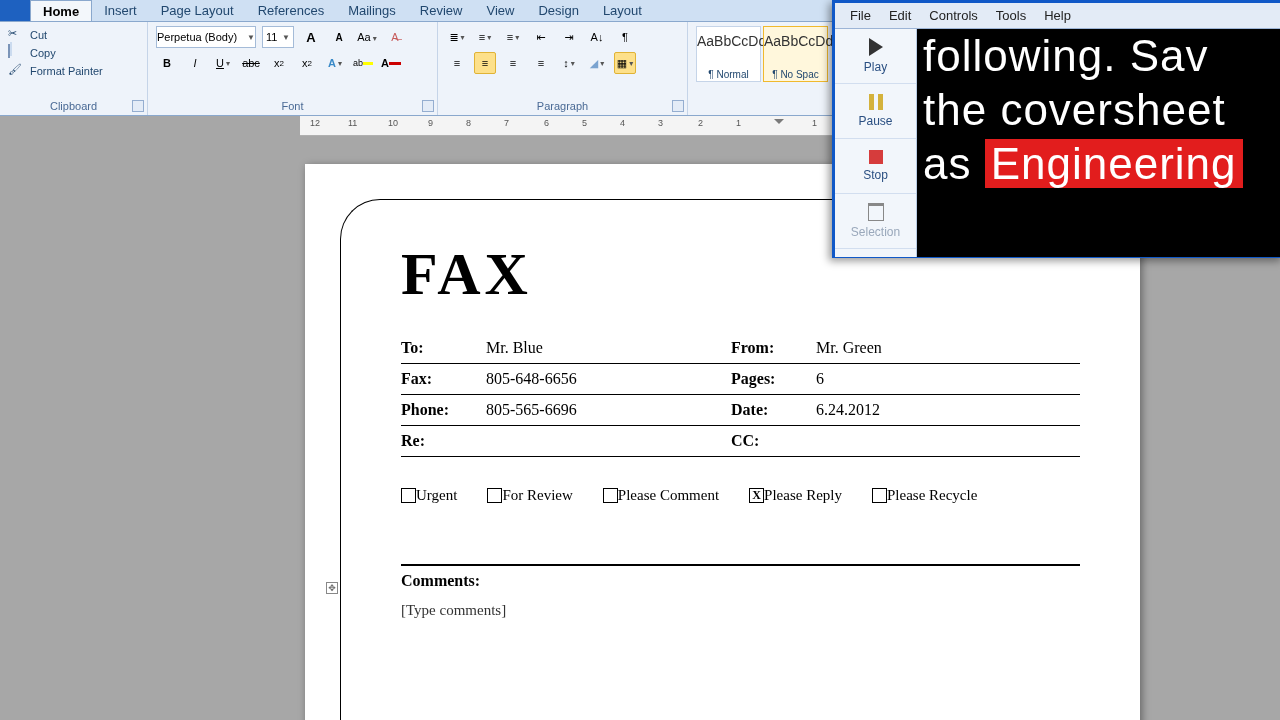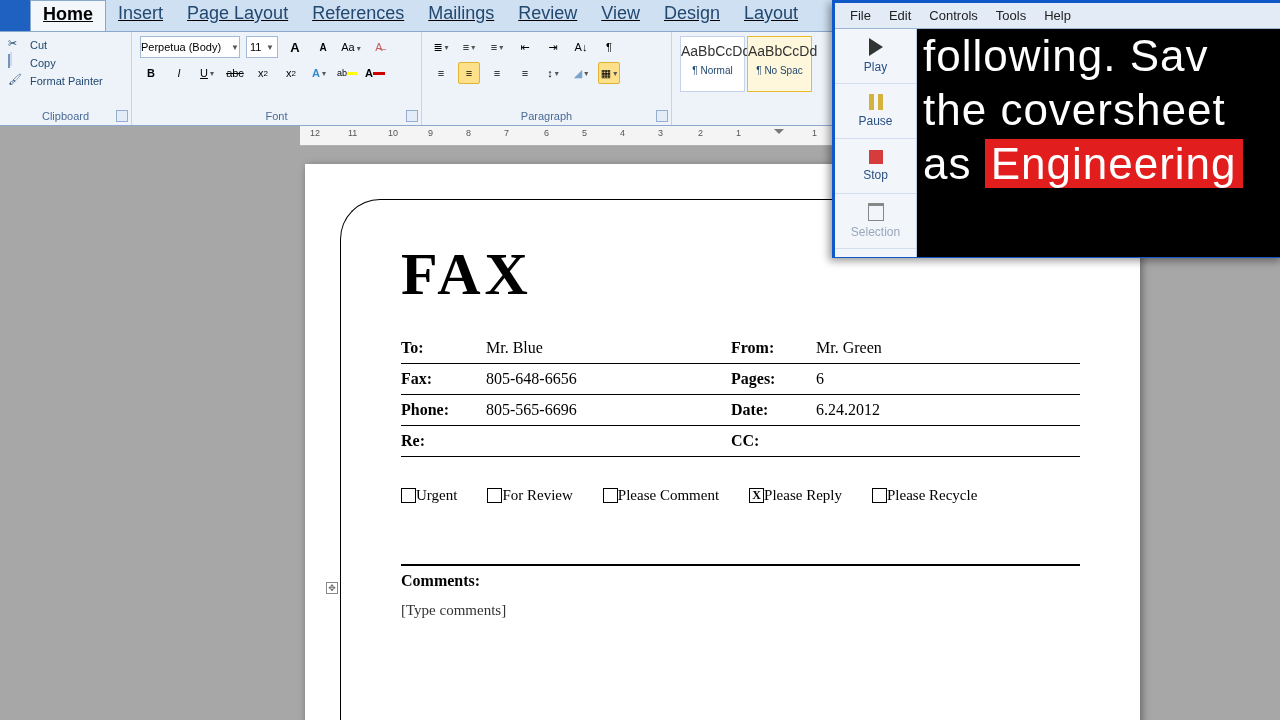--- a/index.html
+++ b/index.html
@@ -7,24 +7,23 @@
   width: 1280px; height: 720px;
   background: #a7a7a7;
   font-family: "Segoe UI", Tahoma, sans-serif;
   overflow: hidden;
   position: relative;
 }
 
 .tabs {
   display: flex;
   background: #cfe0f3;
-  height: 32px;
-  font-size: 18px;
+  height: 22px;
+  font-size: 13px;
   border-bottom: 1px solid #8aa8cd;
-  text-decoration: underline;
 }
 .file-tab {
   background: #1e61c0;
   color: #fff;
   width: 30px;
   display: flex; align-items: center; justify-content: center;
   font-weight: bold;
 }
 .tab {
   padding: 3px 12px;
@@ -77,21 +76,21 @@
 .brush::before{content:"\1F58C";}
 
 .font-name{width:100px;height:22px;border:1px solid #a4bbd8;background:#fff;font-size:11px;padding:0 0;display:flex;align-items:center;justify-content:space-between;}
 .font-size{width:32px;height:22px;border:1px solid #a4bbd8;background:#fff;font-size:11px;padding:0 3px;display:flex;align-items:center;justify-content:space-between;}
 .colbar{height:3px;}
 
 .style-box{width:65px;height:56px;border:1px solid #c5d4e8;background:#fff;margin-right:2px;text-align:center;font-size:10px;padding-top:6px;color:#333;}
 .style-box .samp{font-size:14px;}
 .style-box.sel{border:1px solid #f0b92d;background:#fff7dc;}
 .style-row{display:flex;}
-.style-name{font-size:10px;margin-top:6px;color:#22486f;}
+.style-name{font-size:10px;margin-top:20px;color:#22486f;}
 
 .ruler{background:#f4f4f4;height:20px;border-bottom:1px solid #b0b0b0;margin-left:300px;display:flex;align-items:center;font-size:9px;color:#555;position:relative;}
 .ruler .num{position:absolute;top:2px;}
 .ruler .indent{position:absolute;left:474px;top:3px;width:10px;height:10px;}
 .ruler .indent::before{content:"";position:absolute;border:5px solid transparent;border-top-color:#7a7a7a;}
 
 .canvas{position:absolute;left:0;top:136px;right:0;bottom:0;overflow:hidden;}
 .page{position:absolute;left:305px;top:28px;width:835px;height:900px;background:#fff;box-shadow:2px 2px 8px rgba(0,0,0,.4);}
 .fax-box{position:absolute;left:35px;top:35px;right:0;border:1.5px solid #000;border-right:none;border-top-left-radius:40px;border-bottom-left-radius:0;height:870px;padding:40px 60px;}
 .fax-title{font-family:Perpetua,Georgia,serif;font-weight:bold;font-size:60px;letter-spacing:4px;margin-bottom:24px;}
@@ -135,21 +134,21 @@
   <div class="tab">References</div>
   <div class="tab">Mailings</div>
   <div class="tab">Review</div>
   <div class="tab">View</div>
   <div class="tab">Design</div>
   <div class="tab">Layout</div>
 </div>
 
 <div class="ribbon">
 
-  <div class="group" style="width:132px">
+  <div class="group" style="width:148px">
     <div>
       <div class="clip-item">
           <span class="clip-ico scissors"></span>
           <span>Cut</span>
         </div>
       <div class="clip-item">
           <span class="clip-ico"><span class="copy-ico"></span></span>
           <span>Copy</span>
         </div>
       <div class="clip-item">

